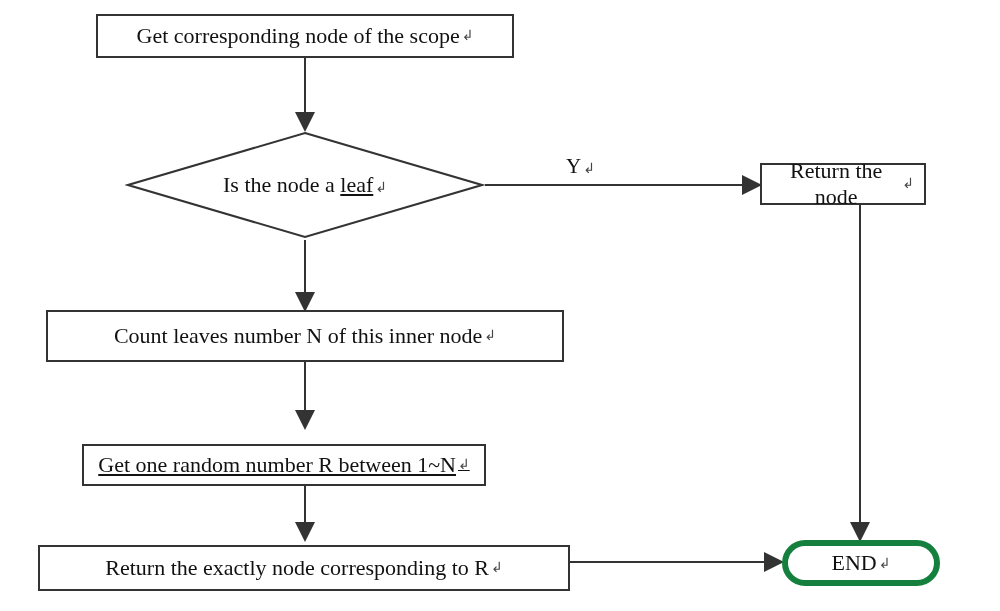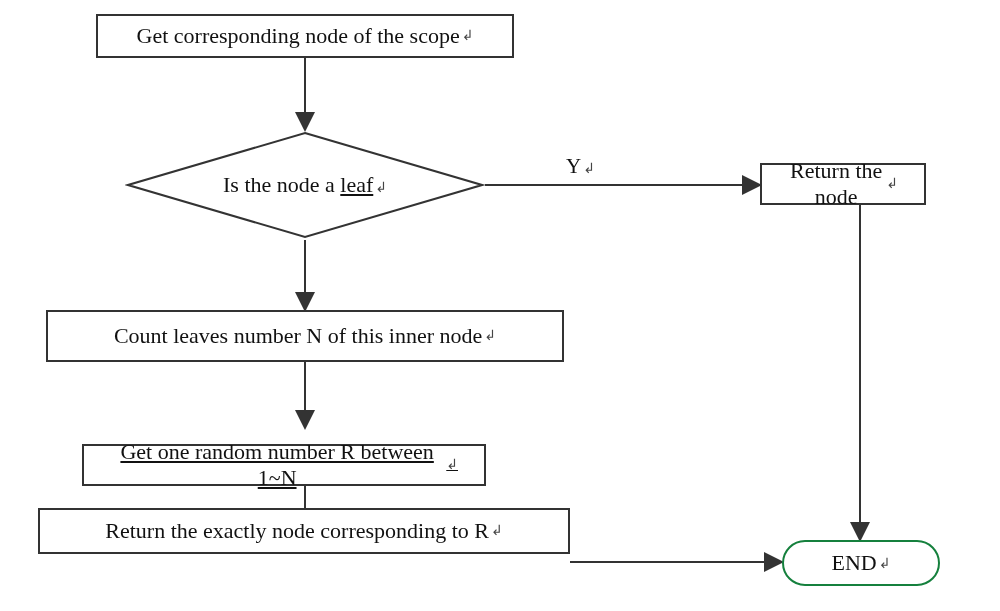--- a/index.html
+++ b/index.html
@@ -14,42 +14,42 @@
     .canvas { position: relative; width: 1000px; height: 611px; }
 
     .box {
       position: absolute;
       border: 2px solid #333;
       background: #fff;
       display: flex;
       align-items: center;
       justify-content: center;
       text-align: center;
-      padding: 4px 26px;
+      padding: 4px 10px;
       line-height: 1.2;
     }
 
     
     .diamond-wrap {
       position: absolute;
       width: 360px; height: 110px;
     }
     .diamond-wrap svg { position:absolute; inset:0; }
     .diamond-text {
       position: absolute; inset: 0;
       display:flex; align-items:center; justify-content:center;
       text-align:left;
       padding: 0 50px;
     }
     .diamond-text .underline { text-decoration: underline; }
 
     
     .oval {
       position: absolute;
-      border: 2px solid #15803d;
+      border: 6px solid #15803d;
       background: #fff;
       border-radius: 28px;
       display:flex; align-items:center; justify-content:center;
       padding: 4px 10px;
     }
 
     .label {
       position:absolute;
       font-size: 21px;
       white-space: nowrap;
@@ -108,21 +108,21 @@
   <div class="box" style="left:46px; top:310px; width:518px; height:52px;">
     <span>Count leaves number N of this inner node </span>
     <span class="small-mark">↲</span>
   </div>
 
   <div class="box" style="left:82px; top:444px; width:404px; height:42px;text-decoration:underline;">
     <span>Get one random number R between 1~N</span>
     <span class="small-mark">↲</span>
   </div>
 
-  <div class="box" style="left:38px; top:508px; width:532px; height:46px;">
+  <div class="box" style="left:38px; top:545px; width:532px; height:46px;">
     <span>Return the exactly node corresponding to R</span>
     <span class="small-mark">↲</span>
   </div>
 
   <div class="box" style="left:760px; top:163px; width:166px; height:42px;">
     <span>Return the node</span>
     <span class="small-mark">↲</span>
   </div>
 
   <div class="oval" style="left:782px; top:540px; width:158px; height:46px;">

